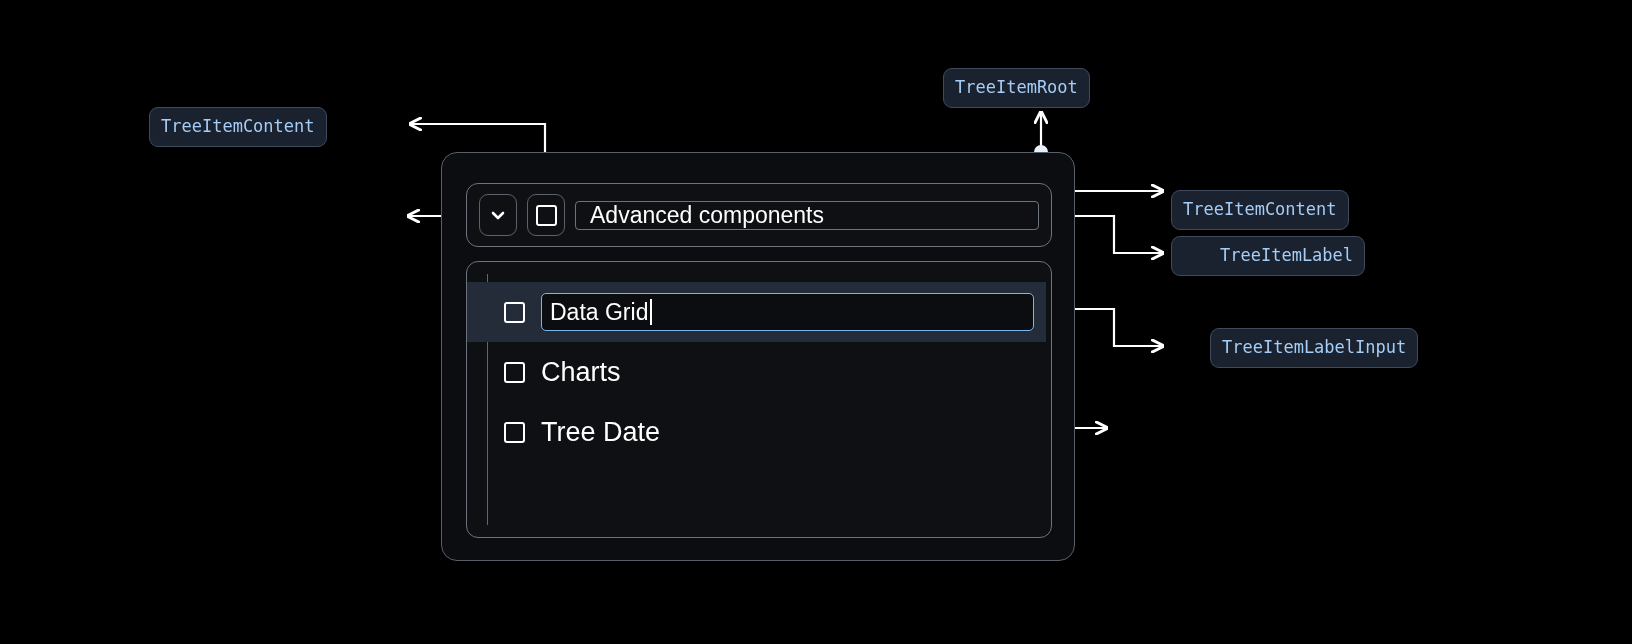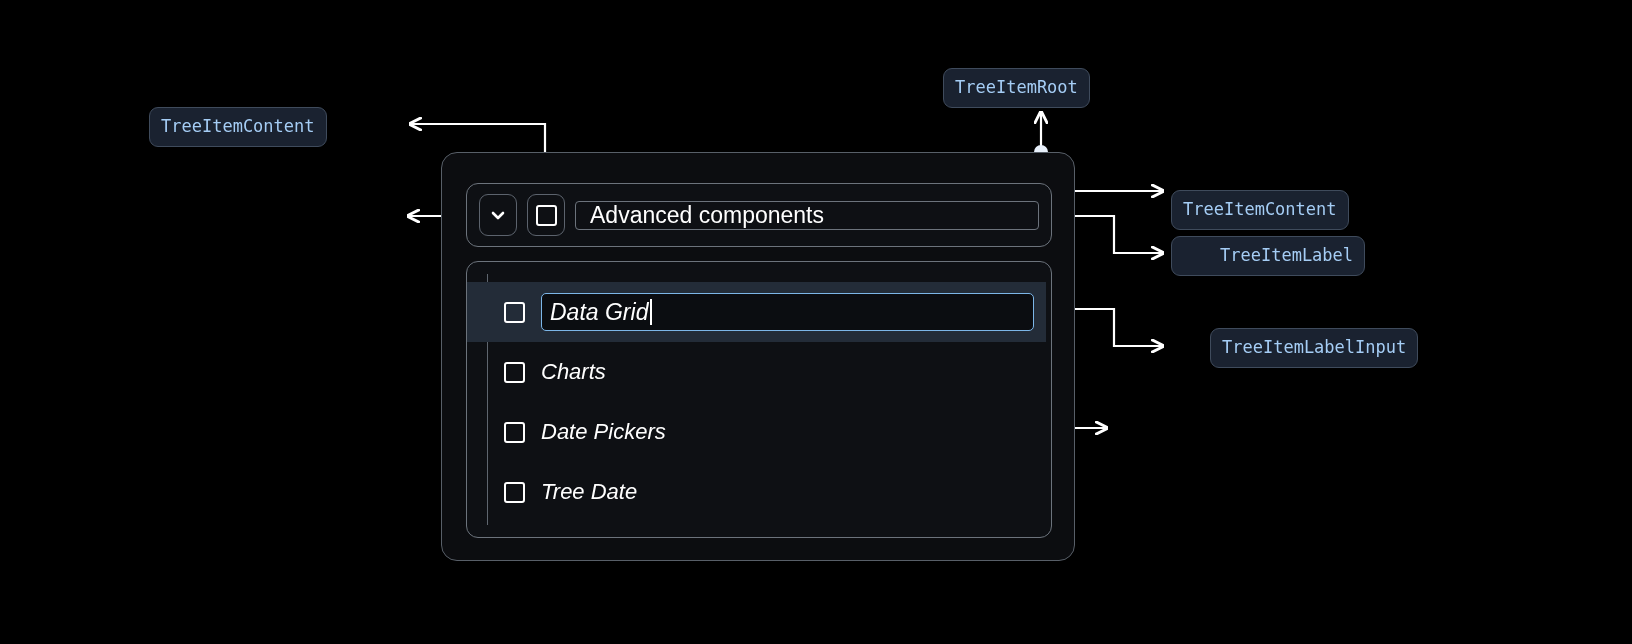--- a/index.html
+++ b/index.html
@@ -90,34 +90,34 @@
     box-sizing:border-box;
     background:#0e1014;
     border:1px solid #6c737c;
     border-radius:12px;
     overflow:hidden;
   }
   .guide{
     position:absolute;left:20px;top:12px;bottom:12px;width:1px;
     background:#5f666f;
   }
-  .rows{position:absolute;left:0;top:20px;right:5px;font-style:italic;}
+  .rows{position:absolute;left:0;top:20px;right:5px;}
   .row{
     height:60px;
     display:flex;align-items:center;
     padding-left:34px;
     gap:14px;
     box-sizing:border-box;
   }
   .row.selected{
     background:#232c38;
     border-radius:0 0 0 0;
   }
   .row-chk{flex:0 0 auto;display:flex;align-items:center;justify-content:center;width:26px;}
-  .row-text{color:#ffffff;font-size:22px;line-height:1;}
+  .row-text{color:#ffffff;font-size:27px;line-height:1;}
   .row-input{
     position:relative;
     flex:1 1 auto;margin-right:12px;height:38px;
     box-sizing:border-box;
     border:1.5px solid #7cb6e8;
     border-radius:5px;
     background:#0b0d11;
     display:flex;align-items:center;
     padding:0 8px;
     overflow:hidden;
@@ -216,31 +216,25 @@
           </span>
         </div>
 
         <div class="row">
           <span class="row-chk">
             <span class="chk"></span>
           </span>
           <span class="row-text">Charts</span>
         </div>
 
+
         <div class="row">
           <span class="row-chk">
             <span class="chk"></span>
           </span>
-          <span class="row-text">Date Pickers</span>
-        </div>
-
-        <div class="row">
-          <span class="row-chk">
-            <span class="chk"></span>
-          </span>
           <span class="row-text">Tree Date</span>
         </div>
 
       </div>
     </div>
   </div>
 
 </div>
 
 </body></html>

